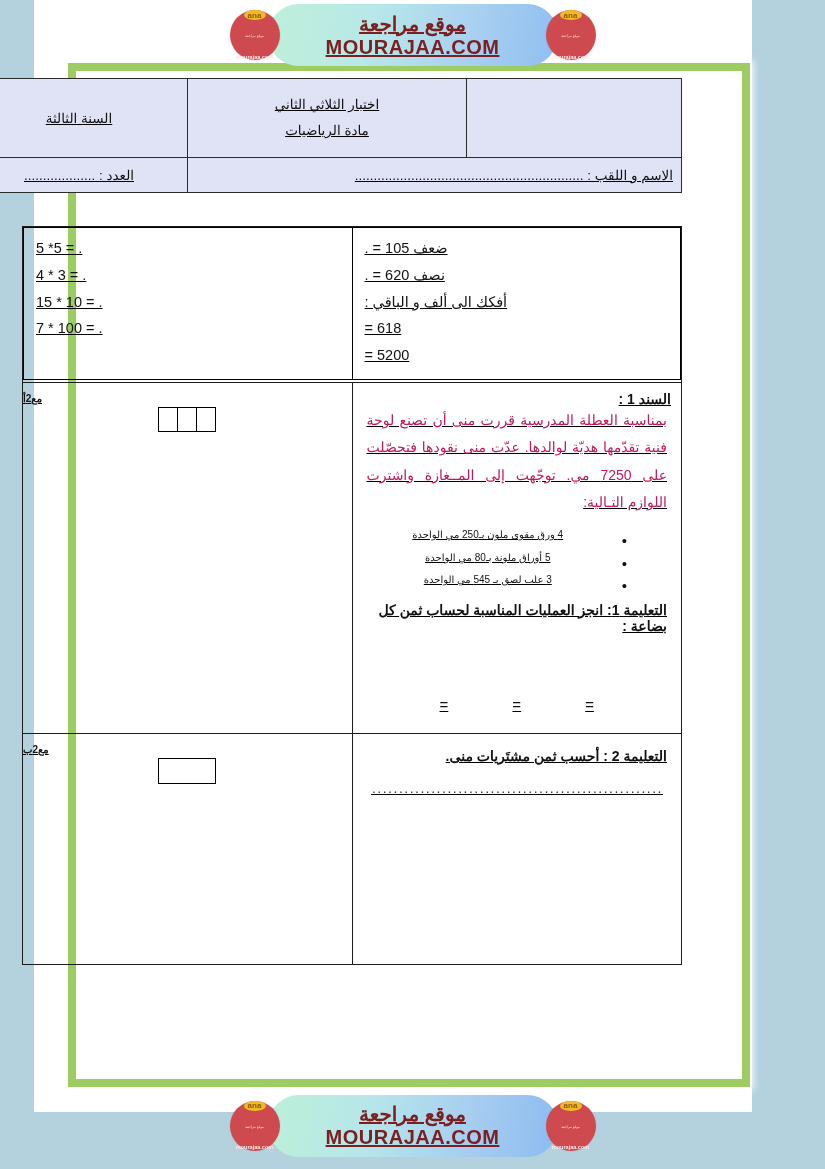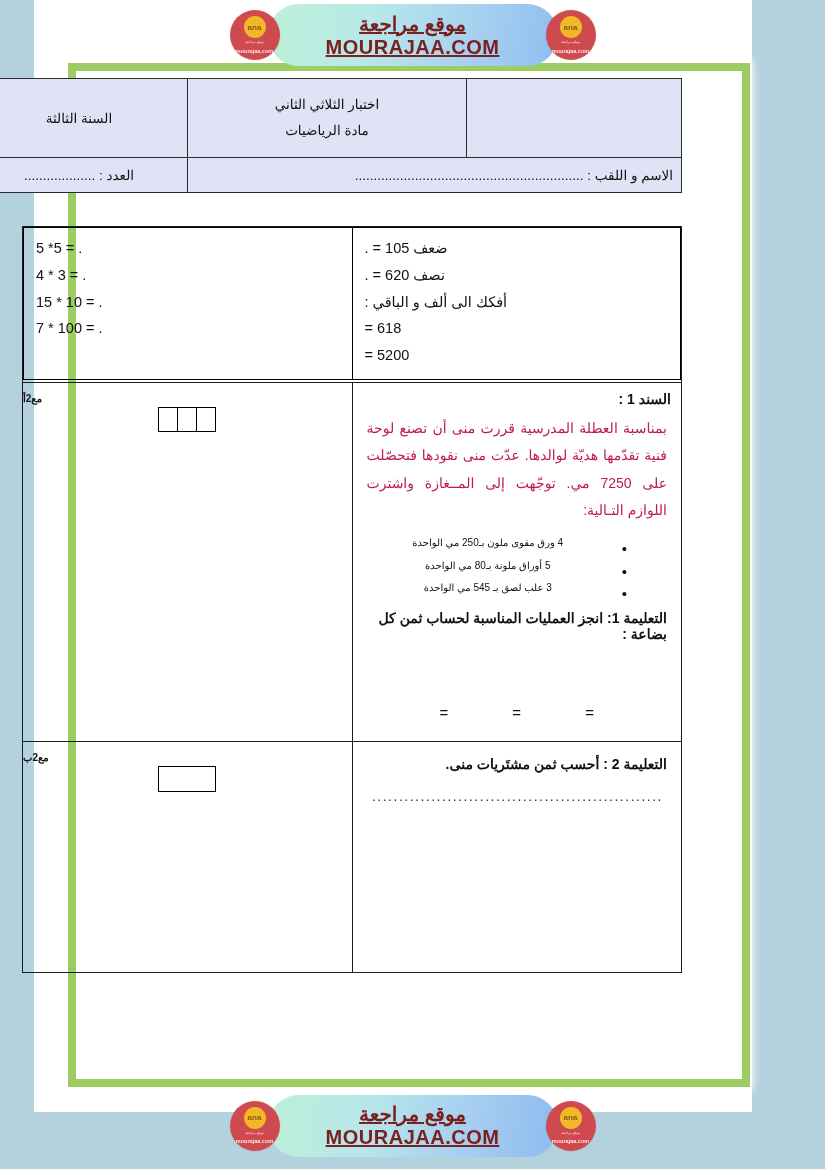--- a/index.html
+++ b/index.html
@@ -64,21 +64,21 @@
   .logo {
     position: absolute;
     width: 50px;
     height: 50px;
     border-radius: 50%;
     background: #cf4a4f;
     display: flex;
     flex-direction: column;
     align-items: center;
     justify-content: center;
-    gap: 3px;
+    gap: 15px;
     box-shadow: 0 0 0 1px rgba(0,0,0,.04);
   }
   .logo-left { left: -38px; }
   .logo-right { right: -38px; }
   .logo-inner {
     width: 22px;
     height: 22px;
     border-radius: 50%;
     background: #f2b827;
     display: flex;
@@ -113,20 +113,21 @@
     box-shadow: 0 0 7px 3px rgba(255,255,255,.95);
     z-index: 5;
   }
 
   .content {
     position: absolute;
     left: 80px;
     top: 78px;
     width: 602px;
     z-index: 10;
+    text-decoration: underline;
   }
 
   
   table.ident {
     width: 660px;
     border-collapse: collapse;
     table-layout: fixed;
     margin-bottom: 33px;
   }
   table.ident td {
@@ -187,21 +188,21 @@
     line-height: 1.85;
     white-space: nowrap;
   }
   .calc-line.rtlrow { direction: rtl; text-align: left; }
 
   
   .sand-title {
     font-size: 14px;
     font-weight: bold;
     text-align: right;
-    margin: 2px 0 8px 0;
+    margin: 2px 0 0 0;
     color: #111;
   }
   .passage {
     font-size: 14px;
     line-height: 1.95;
     text-align: justify;
     text-align-last: right;
     color: #be185d;
     margin: 0 4px 8px 4px;
   }

